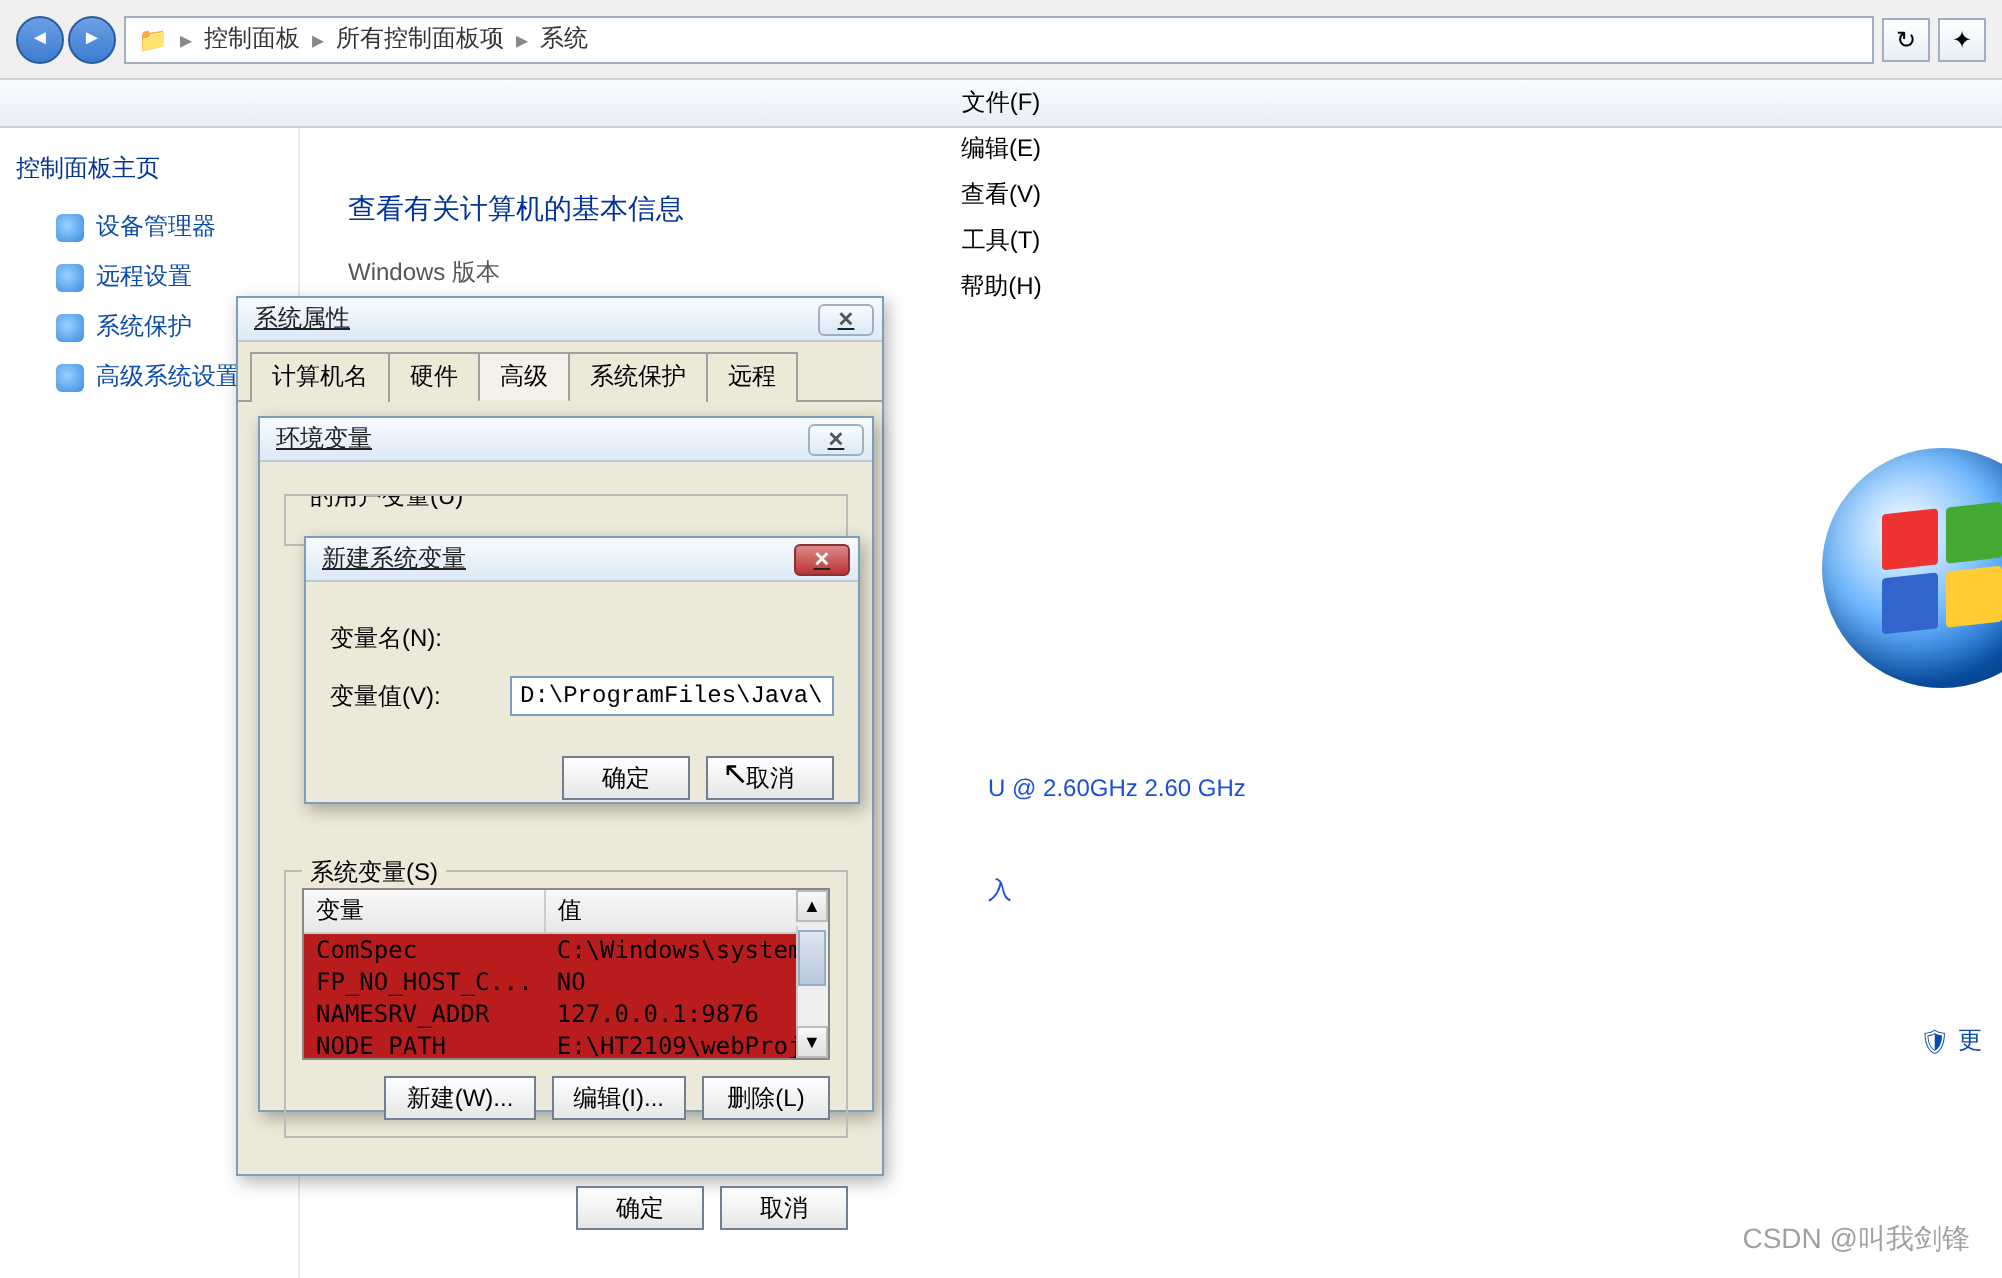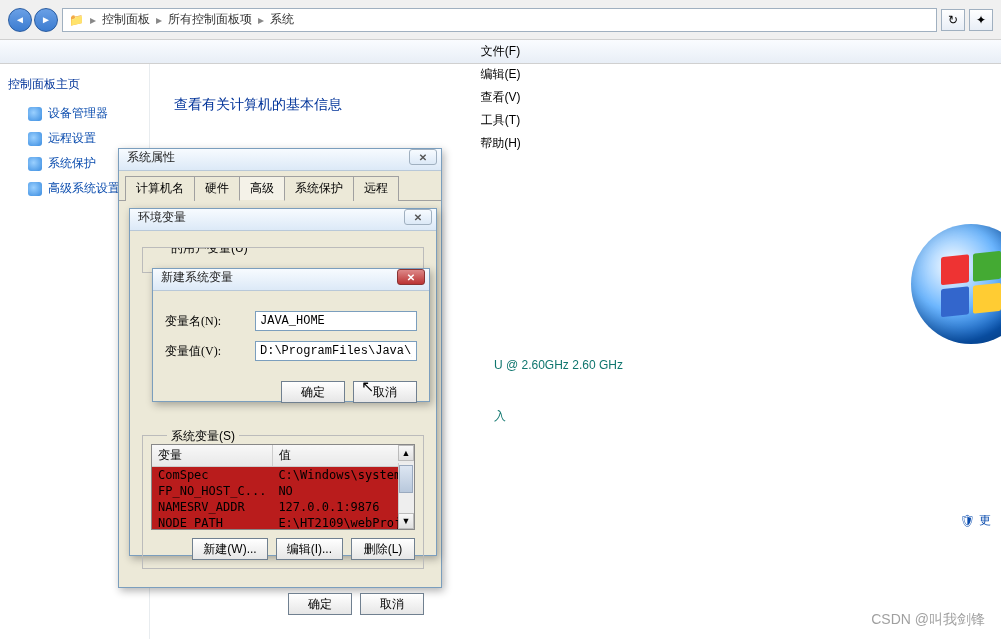--- a/index.html
+++ b/index.html
@@ -20,50 +20,50 @@
     
     .content { display: flex; height: calc(100% - 64px); }
     .sidebar { width: 150px; background: #fff; border-right: 1px solid #e8ecef; padding: 12px 8px; }
     .sidehdr { color: #003399; font-size: 12px; margin-bottom: 12px; }
     .sideitem { display: flex; align-items: center; gap: 6px; color: #0a4cae; margin: 8px 20px; cursor: pointer; }
     .sideicon { width: 14px; height: 14px; background: radial-gradient(circle at 40% 40%, #9ad0ff,#3a8ce0); border-radius: 3px; }
 
     .main { flex: 1; padding: 32px 24px; color: #222; position: relative; }
     .mainhdr { color: #003399; font-size: 14px; margin-bottom: 14px; }
     .section-label { color: #555; margin: 6px 0 12px; }
-    .infoline { color:#0f766e; margin-left: 20px; }
+    .infoline { color:#1d4ed8; margin-left: 20px; }
 
     
     .orb { position: absolute; right: -30px; top: 160px; width: 120px; height: 120px; border-radius: 50%; background: radial-gradient(circle at 35% 35%, #fff, #6db7ff 40%, #0a5cc0 70%); box-shadow: inset -6px -6px 20px rgba(0,0,0,.3); }
     .orb .flag { position:absolute; left:30px; top:30px; width:60px;height:60px; display:grid; grid-template-columns:1fr 1fr; grid-template-rows:1fr 1fr; gap:4px; transform: skewY(-6deg);}
     .orb .flag div{ border-radius:2px;}
     .orb .r{background:#e33;} .orb .g{background:#4a3;} .orb .b{background:#36c;} .orb .y{background:#fc3;}
 
     
     .dlg { position: absolute; background: #ece9d8; border: 1px solid #7b9ebd; box-shadow: 2px 3px 8px rgba(0,0,0,.3); }
-    .dlg .titlebar { height: 22px; background: linear-gradient(#f7fbff,#dce9f7); border-bottom: 1px solid #b8c8d8; display:flex; justify-content:space-between; padding: 0 4px 0 8px; color:#222; }
+    .dlg .titlebar { height: 22px; background: linear-gradient(#f7fbff,#dce9f7); border-bottom: 1px solid #b8c8d8; display:flex; align-items:center; justify-content:space-between; padding: 0 4px 0 8px; color:#222;text-decoration:underline; }
     .closebtn { width: 28px; height: 16px; background: linear-gradient(#d88,#b33); border:1px solid #833; border-radius:3px; color:#fff; display:flex;align-items:center;justify-content:center; font-size:10px; font-weight:bold;}
     .closebtn.plain { background: linear-gradient(#f7fbff,#dce9f7); color:#555; border-color:#a0b0c0;}
     .tabstrip { display:flex; padding: 4px 6px 0; gap:0; background:#ece9d8; border-bottom:1px solid #a0a0a0;}
     .tab { padding: 3px 10px; border:1px solid #a0a0a0; border-bottom:none; background:#ece9d8; margin-right:-1px; position:relative; top:1px;}
     .tab.active { background:#fff8f0; background:#ece9d8; border-bottom:1px solid #ece9d8; z-index:2; background:#f4f2e8;}
     .dlgbody { padding: 10px 12px; }
     .btn { min-width: 64px; height: 22px; padding: 0 10px; border:1px solid #708090; background: linear-gradient(#fff,#e6e6e6); cursor:pointer; }
     .btnrow { display:flex; justify-content:flex-end; gap:8px; padding: 8px 12px; }
     .group { border:1px solid #bbb; margin: 6px 0; padding: 8px; position:relative;}
-    .group .legend { position:absolute; top:-8px; left:24px; background:#ece9d8; padding:0 4px;}
+    .group .legend { position:absolute; top:-8px; left:8px; background:#ece9d8; padding:0 4px;}
     .syslist { border:1px solid #888; background:#b91c1c; height: 86px; overflow:hidden; position:relative;}
     .syslist table { width:100%; border-collapse:collapse; }
     .syslist th { text-align:left; background: linear-gradient(#f8f8f8,#e8e8e8); border-right:1px solid #ccc; border-bottom:1px solid #ccc; padding: 2px 6px; font-weight:normal;}
     .syslist td { padding: 1px 6px; font-family: SimSun, monospace; white-space:nowrap; overflow:hidden; text-overflow:ellipsis;}
     .syslist .scrollbar { position:absolute; right:0; top:18px; bottom:0; width:16px; background:#eee; border-left:1px solid #ccc;}
     .syslist .thumb { position:absolute; right:1px; top:20px; width:14px; height:28px; background:linear-gradient(#dde6f2,#b8c8dc); border:1px solid #9aaabf; }
     .syslist .arrow { position:absolute; right:0; width:16px; height:16px; background:linear-gradient(#f8f8f8,#e0e0e0); border:1px solid #bbb; display:flex;align-items:center;justify-content:center; font-size:9px;}
     .formrow { display:flex; align-items:center; gap: 12px; margin: 10px 0;}
-    .formrow label { width: 82px; font-family: Liberation Serif, serif; }
+    .formrow label { width: 82px; font-family: Liberation Sans, sans-serif; }
     .txtinput { flex:1; height: 20px; border:1px solid #7b9ebd; background:#fff; padding: 0 4px; font-family: "Courier New", SimSun, monospace;}
     .cursor-img { position:absolute; pointer-events:none; font-size:16px; color:#000;}
 
     .footer-right { position:absolute; right: 10px; bottom: 110px; color:#0a4cae; display:flex; align-items:center; gap:4px;}
     .watermark { position:absolute; right: 16px; bottom: 10px; color: rgba(120,120,120,.7); font-size: 14px; }
 
     
     #dlg-sysprop { left: 118px; top: 148px; width: 324px; height: 440px; }
     #dlg-env    { left: 129px; top: 208px; width: 308px; height: 348px; }
     #dlg-newvar { left: 152px; top: 268px; width: 278px; height: 134px; }
@@ -113,20 +113,21 @@
         <span>系统保护</span>
       </div>
     <div class="sideitem">
         <span class="sideicon"></span>
         <span>高级系统设置</span>
       </div>
   </div>
 
   <div class="main">
     <div class="mainhdr">查看有关计算机的基本信息</div>
+    <div class="section-label">Windows 版本</div>
     <div style="height:230px"></div>
     <div class="infoline" style="margin-left:320px">U @ 2.60GHz  2.60 GHz</div>
     <div style="height:36px"></div>
     <div class="infoline" style="margin-left:320px">入</div>
 
     <div class="orb">
       <div class="flag">
           <div class="r"></div>
           <div class="g"></div>
           <div class="b"></div>
@@ -211,21 +212,20 @@
 </div>
 
 <div class="dlg" id="dlg-newvar">
   <div class="titlebar">
     <span>新建系统变量</span>
     <div class="closebtn">✕</div>
   </div>
   <div class="dlgbody">
     <div class="formrow">
       <label>变量名(N):</label>
-      <input class="txtinput" value="JAVA_HOME" style="">
     </div>
     <div class="formrow">
       <label>变量值(V):</label>
       <input class="txtinput" value="D:\ProgramFiles\Java\jdk1.8.0_261" style="">
     </div>
   </div>
   <div class="btnrow" style="padding-top:0;">
     <button class="btn">确定</button>
     <button class="btn">取消</button>
   </div>

